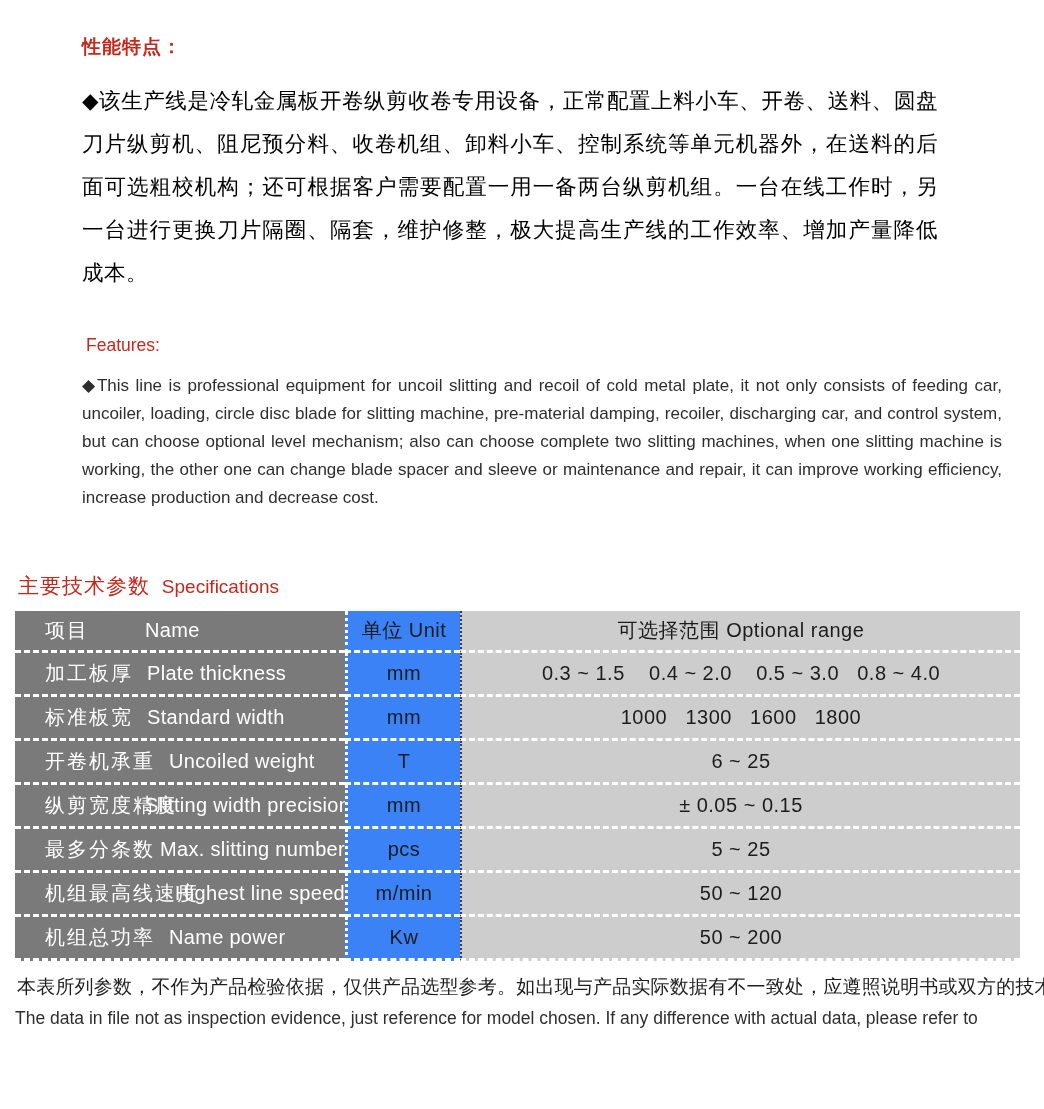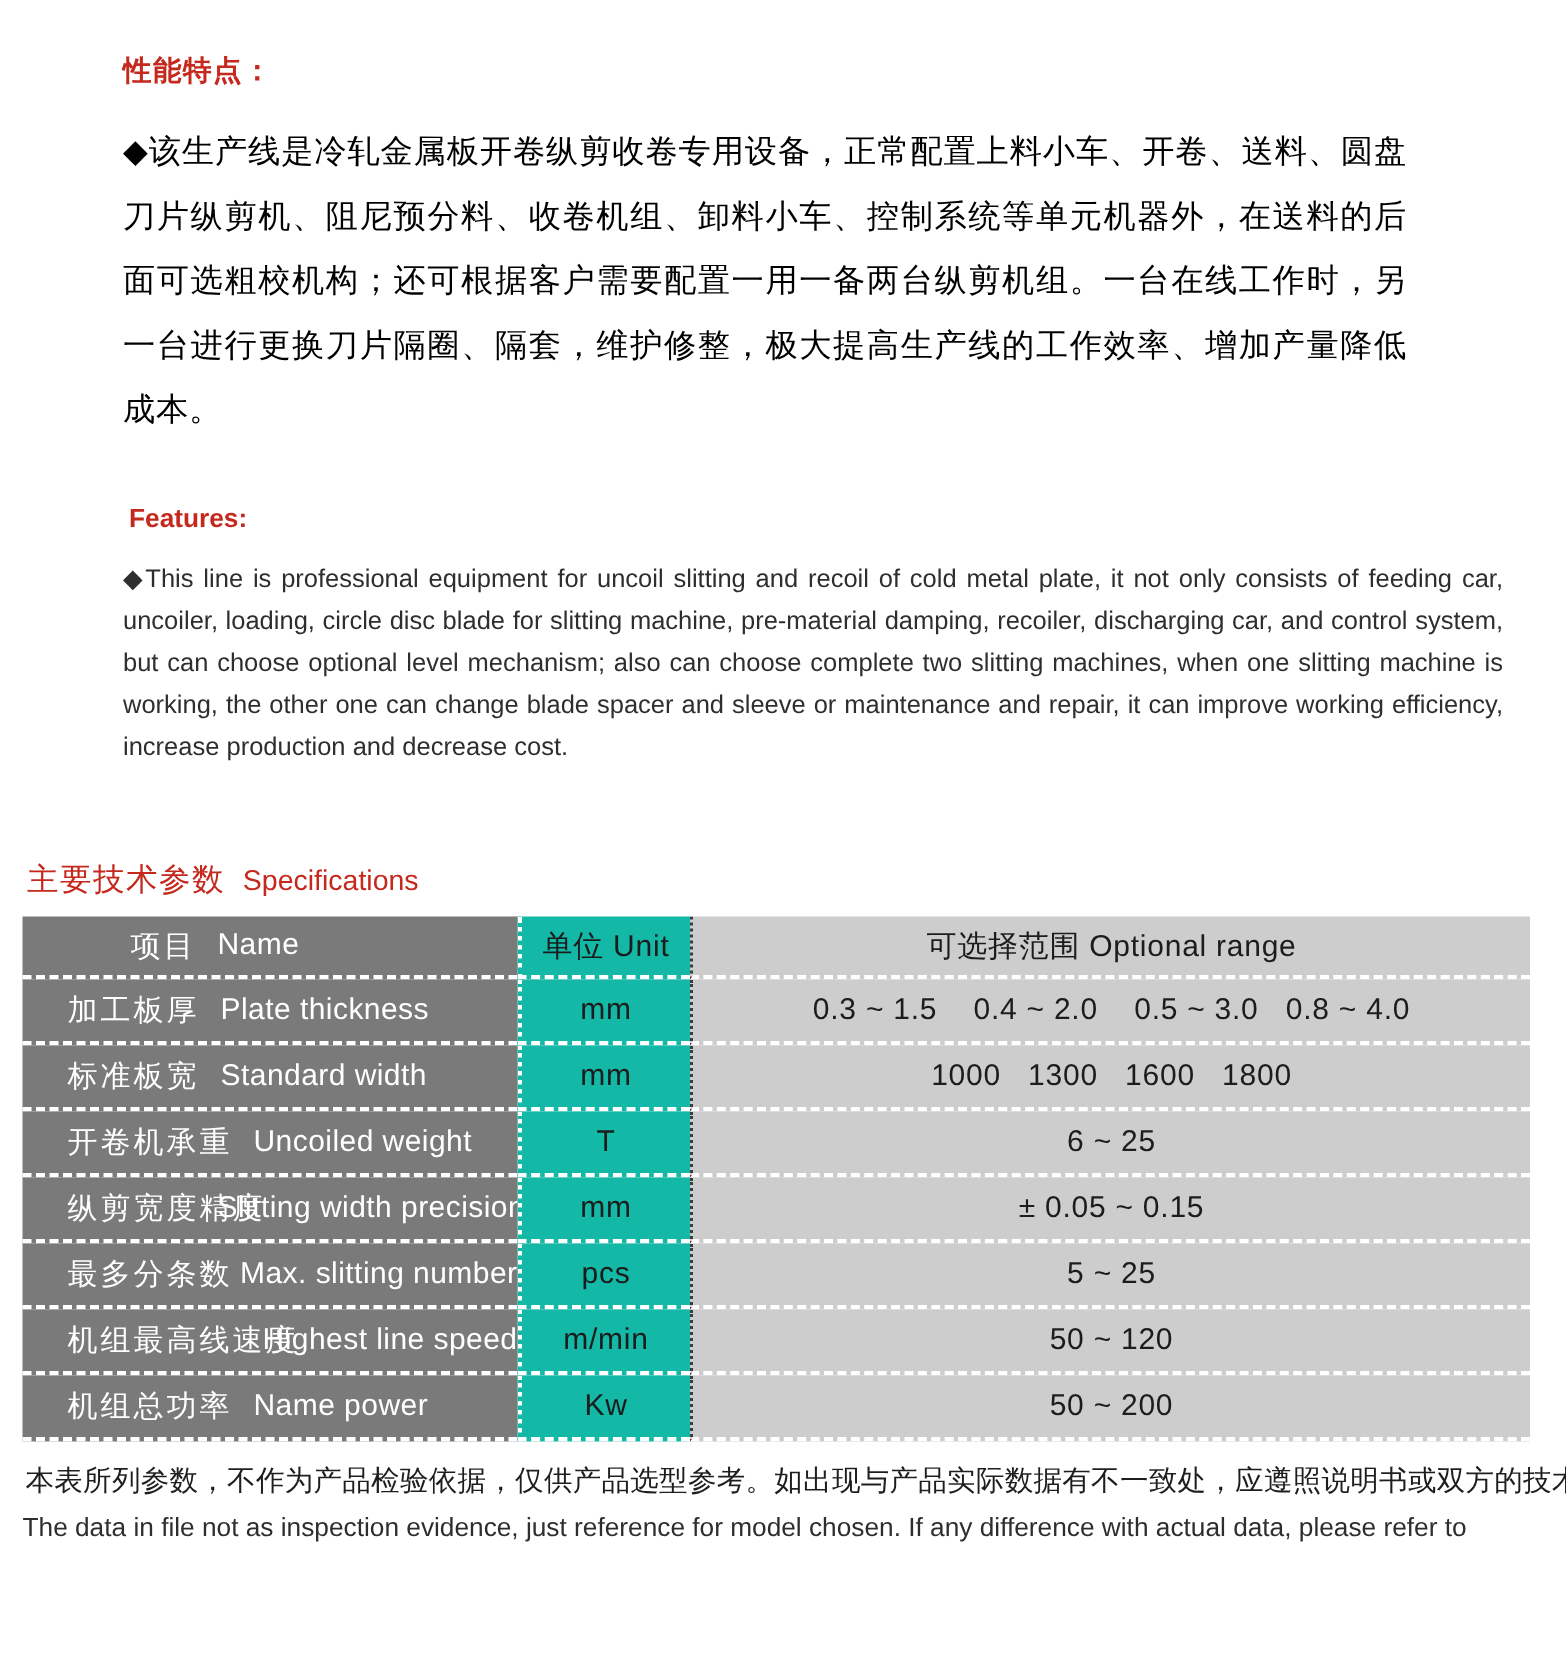--- a/index.html
+++ b/index.html
@@ -29,21 +29,21 @@
     line-height: 43px;
     color: #000000;
     text-align: justify;
     letter-spacing: 0.5px;
   }
 
   
   .en-heading {
     margin: 40px 0 0 86px;
     font-size: 17.5px;
-    font-weight: bold;
+    font-weight: normal;
     color: #c5281c;
   }
   .en-para {
     margin: 16px 0 0 82px;
     width: 920px;
     font-size: 17px;
     line-height: 28px;
     color: #2e2e2e;
     text-align: justify;
   }
@@ -55,39 +55,39 @@
     color: #c5281c;
   }
   .spec-heading .spec-heading-cn { font-weight: normal; letter-spacing: 1px; }
   .spec-heading .spec-heading-en { font-weight: normal; font-size: 19px; margin-left: 6px; text-align: right; }
 
   
   .spec-table {
     margin: 11px 0 0 15px;
     width: 1005px;
   }
-  .t-row { display: flex; height: 44px; text-align: right; }
+  .t-row { display: flex; height: 44px; }
   .t-row.t-header { height: 42px; }
   .cell {
     display: flex;
     align-items: center;
     border-bottom: 3px dashed #ffffff;
   }
   .col-name {
     width: 330px;
     background: #7a7a7a;
     color: #ffffff;
     padding-left: 30px;
     font-size: 20px;
   }
   .col-name .cn-label { min-width: 86px; margin-right: 14px; white-space: nowrap; letter-spacing: 2px; }
   .col-name .en-label { white-space: nowrap; letter-spacing: 0.3px; }
   .col-unit {
     width: 115px;
-    background: #14b8a6;
+    background: #3b82f6;
     color: #1c1c1c;
     justify-content: center;
     font-size: 20px;
     border-left: 3px dotted #ffffff;
     letter-spacing: 0.5px;
   }
   .col-range {
     flex: 1;
     background: #cdcdcd;
     color: #1c1c1c;

